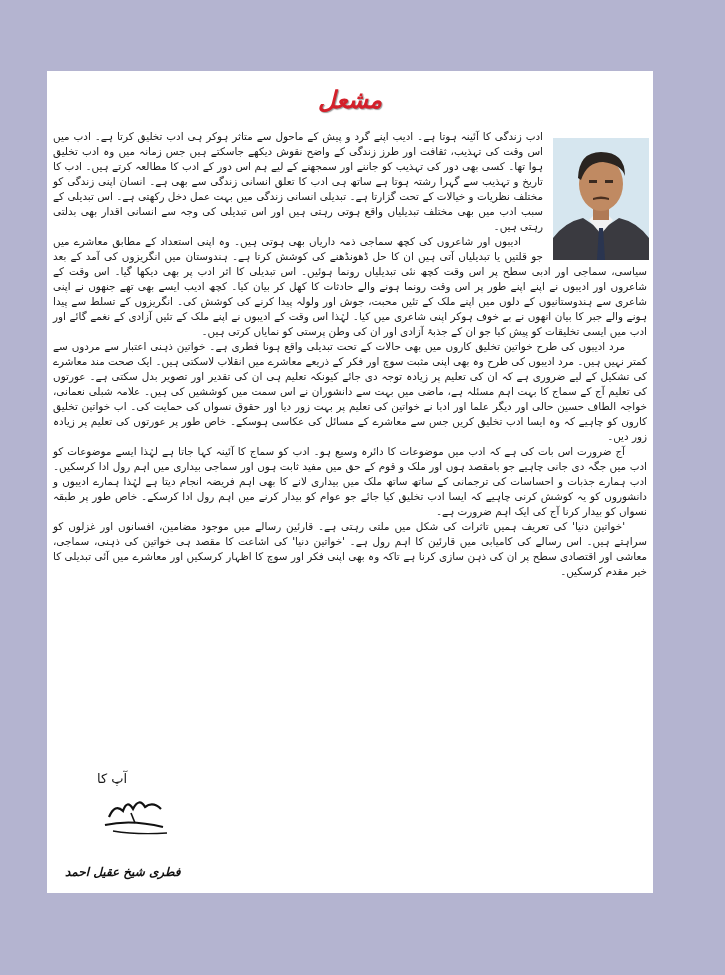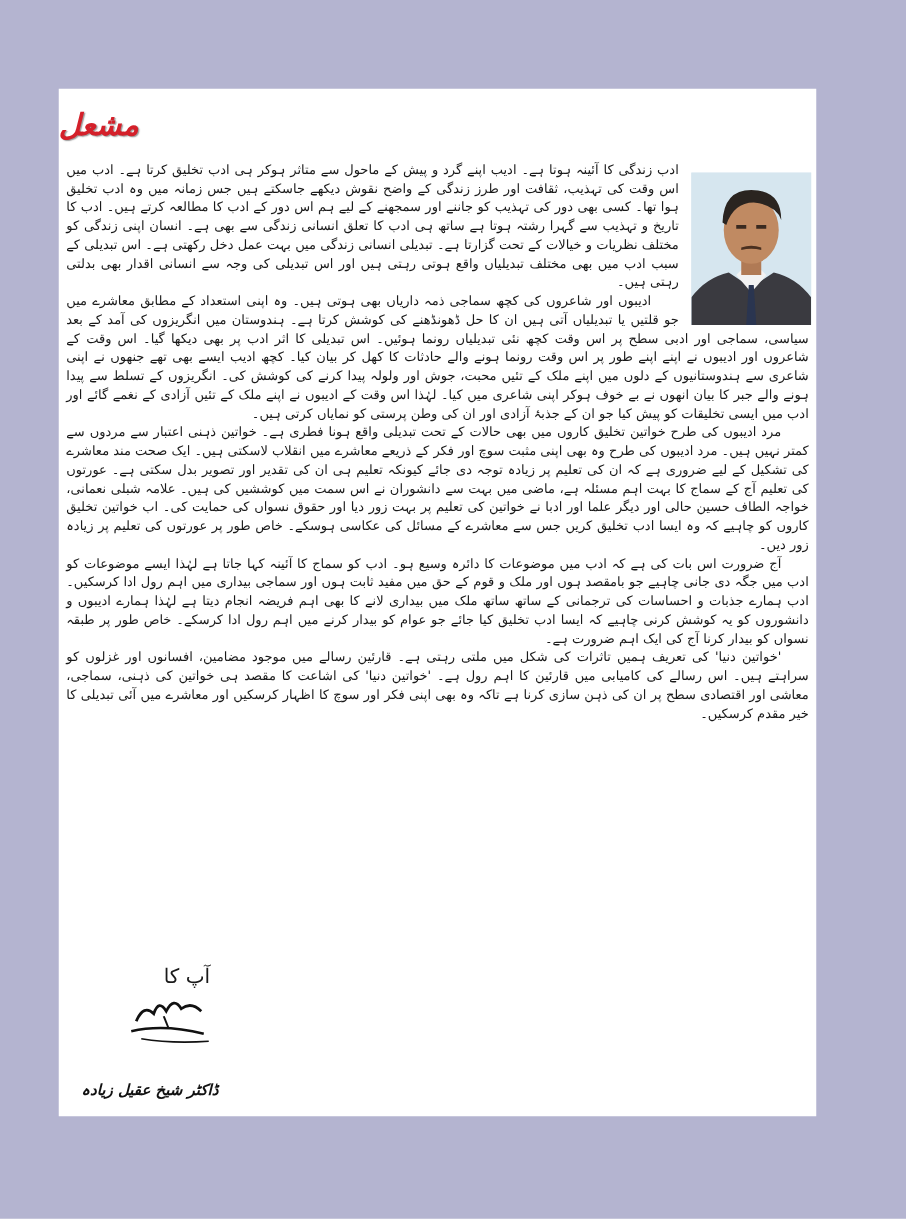--- a/index.html
+++ b/index.html
@@ -12,21 +12,21 @@
     }
     .page {
       position: absolute;
       left: 47px; top: 71px;
       width: 606px; height: 822px;
       background: #ffffff;
     }
     .title {
       position: absolute;
       left: 0; right: 0; top: 14px;
-      text-align: left;
+      text-align: center;
       direction: rtl;
       font-family: "DejaVu Serif", serif;
       font-size: 24px;
       font-style: italic;
       font-weight: bold;
       color: #d4202a;
       text-shadow: 1px 1px 1px #9a9a9a;
     }
     .photo {
       position: absolute;
@@ -53,23 +53,22 @@
     }
     .body-text p {
       margin: 0;
       text-indent: 22px;
     }
     .body-text p.first { text-indent: 0; }
     .closing {
       position: absolute;
       left: 50px; top: 700px;
       direction: rtl;
-      font-size: 16px;
+      font-size: 13px;
       color: #1a1a1a;
-      margin-left: 34px;
     }
     .signature {
       position: absolute;
       left: 54px; top: 722px;
       width: 70px; height: 46px;
     }
     .author {
       position: absolute;
       left: 18px; top: 794px;
       direction: rtl;
@@ -112,14 +111,14 @@
 
   <div class="closing">آپ کا</div>
 
   <svg class="signature" viewBox="0 0 70 46">
     <path d="M8 24 Q14 10 22 18 Q26 6 32 16 Q38 4 44 14 Q52 8 60 16" stroke="#111" stroke-width="2.2" fill="none"></path>
     <path d="M4 32 Q30 26 62 34" stroke="#111" stroke-width="2" fill="none"></path>
     <path d="M12 38 Q36 42 66 40" stroke="#111" stroke-width="1.4" fill="none"></path>
     <path d="M30 20 L34 30" stroke="#111" stroke-width="1.6" fill="none"></path>
   </svg>
 
-  <div class="author">ڈاکٹر شیخ عقیل زیادہ</div>
+  <div class="author">فطری شیخ عقیل احمد</div>
 </div>
 
 </body></html>

